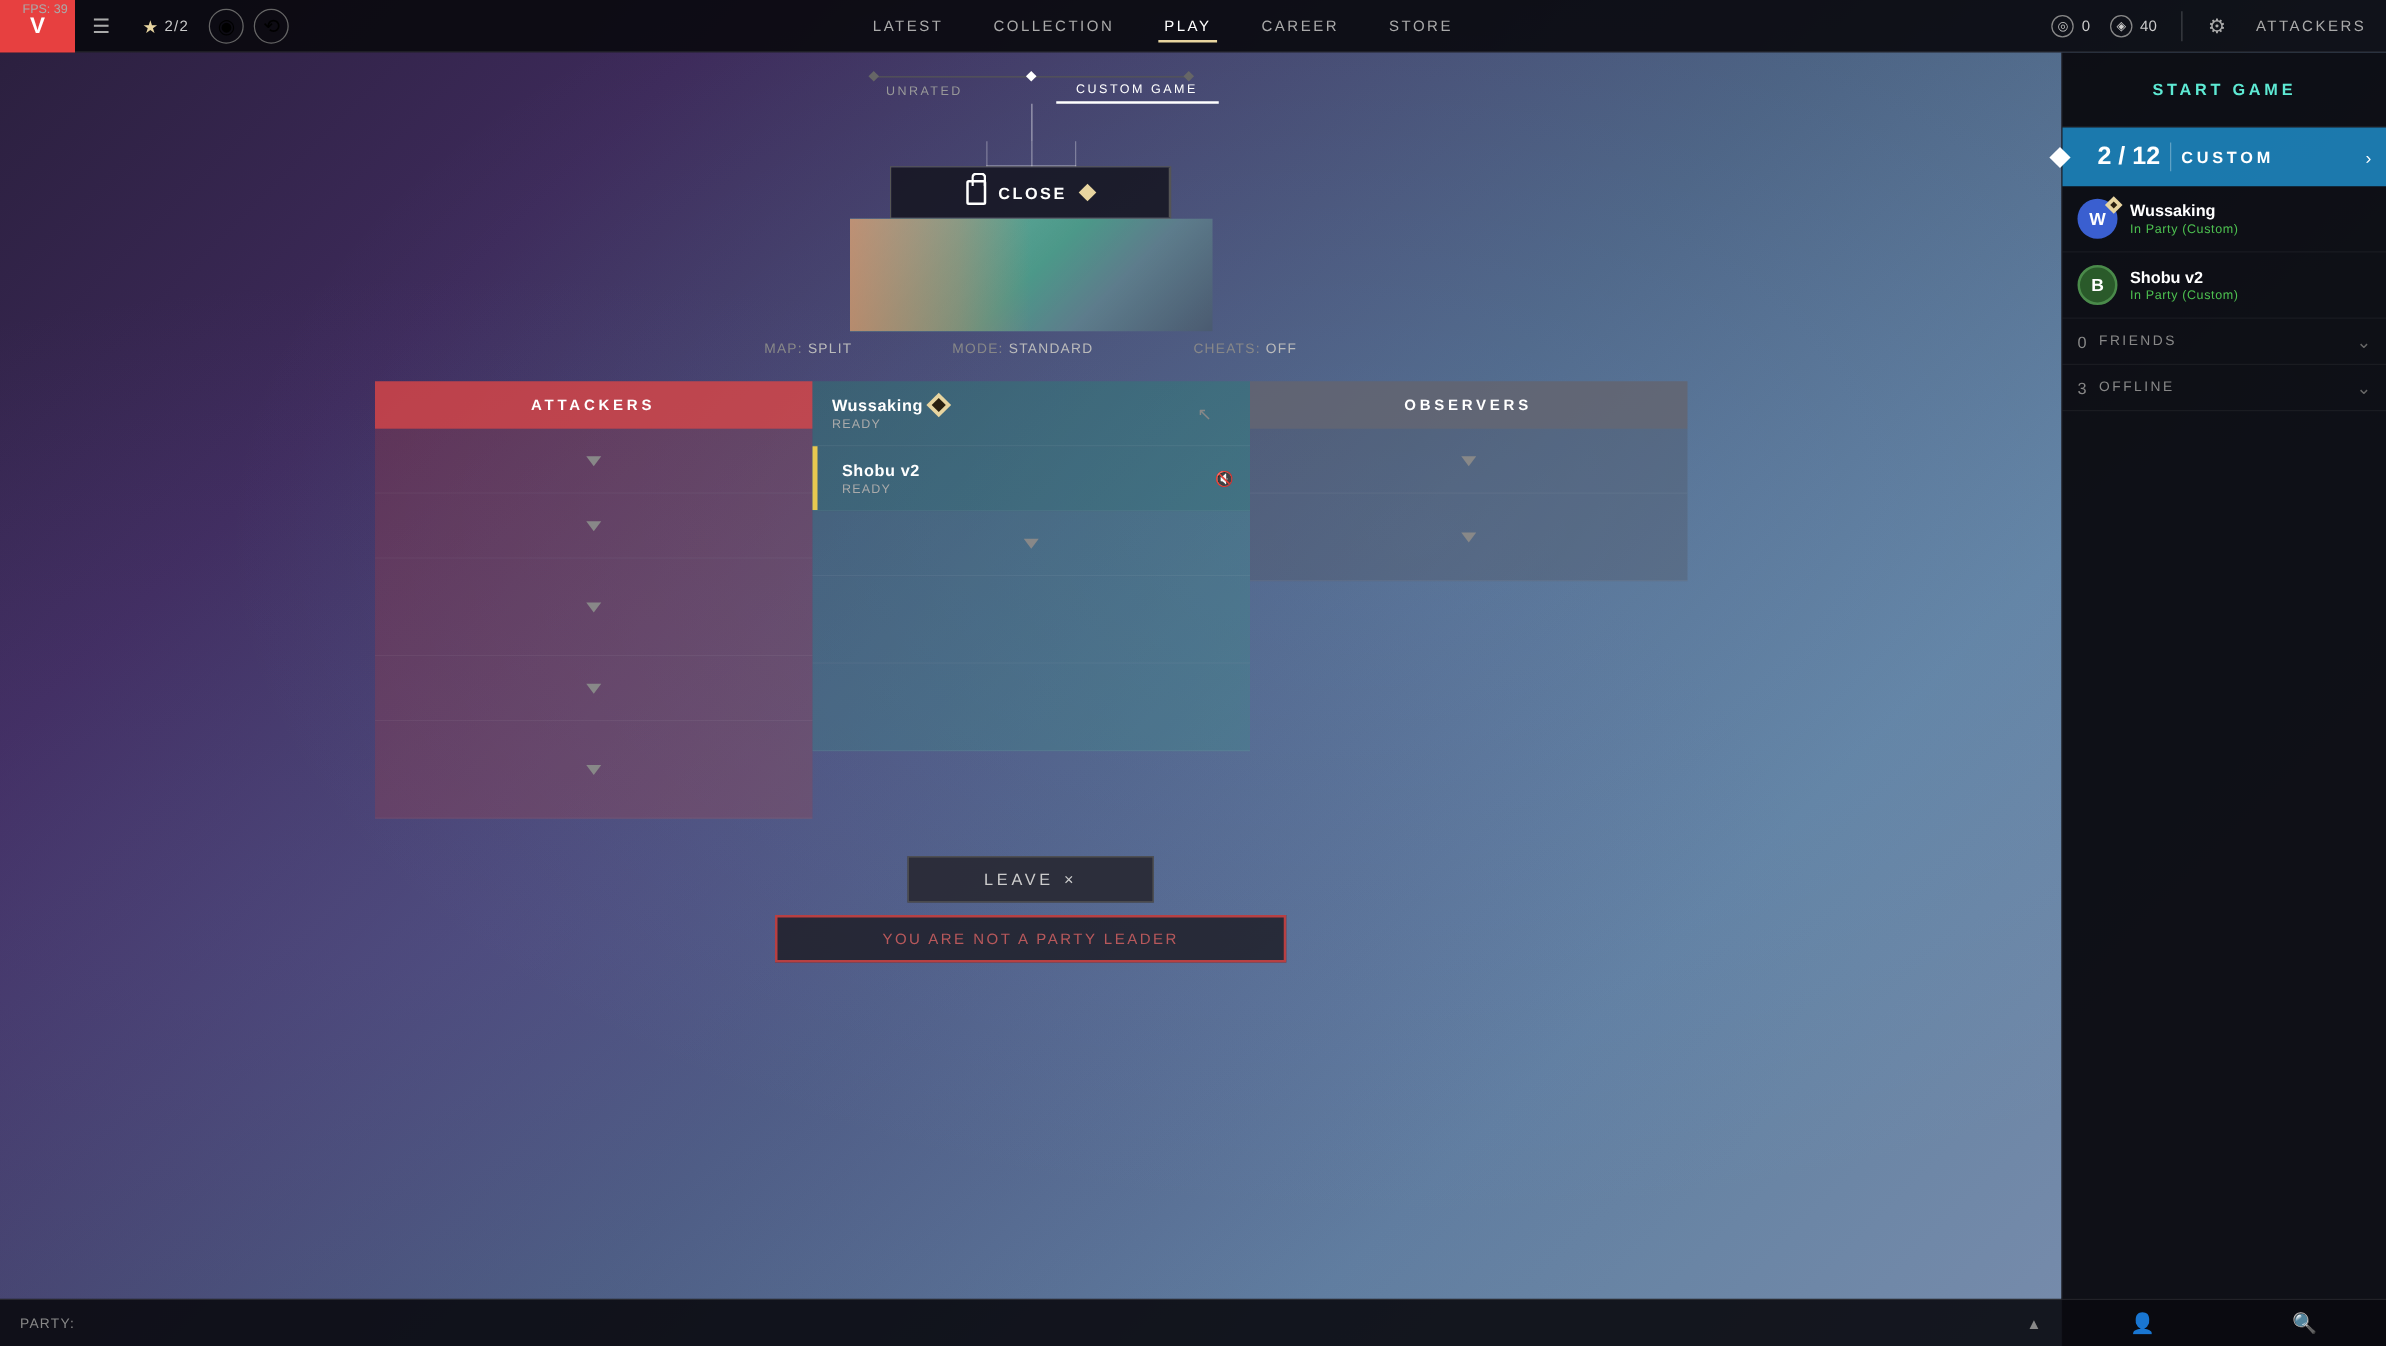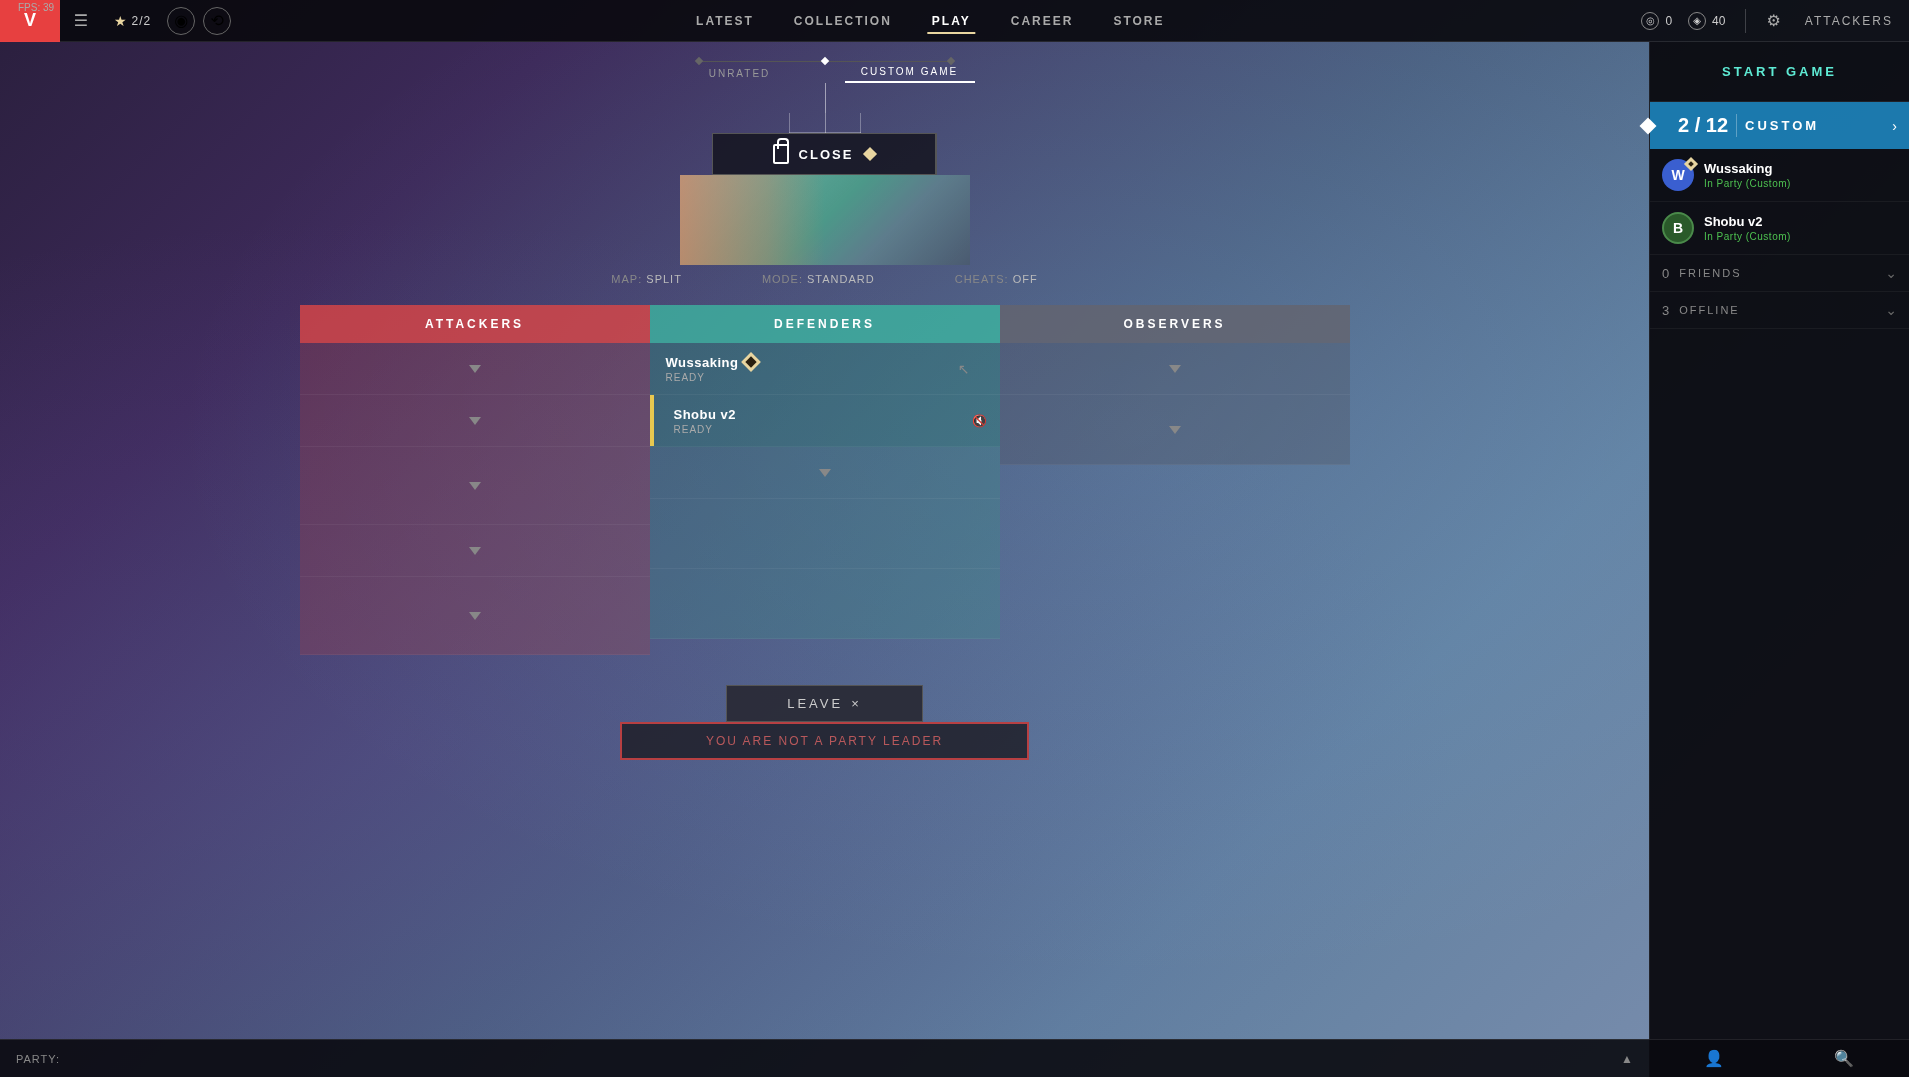--- a/index.html
+++ b/index.html
@@ -102,21 +102,21 @@
     .nav-item {
       color: #aaa;
       font-size: 12px;
       letter-spacing: 2px;
       padding: 0 20px;
       height: 26px;
       display: flex;
       align-items: center;
       cursor: pointer;
       text-transform: uppercase;
-      font-weight: 700;
+      font-weight: 400;
       position: relative;
     }
     .nav-item.active {
       color: white;
     }
     .nav-item.active::after {
       content: '';
       position: absolute;
       bottom: 0;
       left: 50%;
@@ -416,20 +416,21 @@
       color: #ccc;
       font-size: 13px;
       letter-spacing: 3px;
       text-transform: uppercase;
       cursor: pointer;
       display: flex;
       align-items: center;
       gap: 8px;
     }
     .start-game-red {
+      margin-top: 10px;
       padding: 10px 84px;
       background: rgba(30,30,40,0.85);
       border: 2px solid rgba(220,70,70,0.8);
       color: rgba(220,100,100,0.8);
       font-size: 12px;
       letter-spacing: 2px;
       text-transform: uppercase;
       cursor: pointer;
     }
 
@@ -758,21 +759,20 @@
         </div>
         <div class="player-slot attackers-slot" style="height:78px;">
           <div class="slot-chevron">
               <div class="chevron-down"></div>
             </div>
         </div>
       </div>
     </div>
 
     <div class="team-panel">
-      <div class="team-header defenders">DEFENDERS</div>
       <div class="team-body">
 
         <div class="player-slot defenders-slot filled">
           <div class="player-info">
             <div style="display:flex; align-items:center; gap:6px;">
               <span class="player-name">Wussaking</span>
               <div style="display:inline-block;width:14px;height:14px;background:#e8d5a0;transform:rotate(45deg);position:relative;flex-shrink:0;">
                 <div style="position:absolute;inset:3px;background:#2a2010;"></div>
               </div>
             </div>

